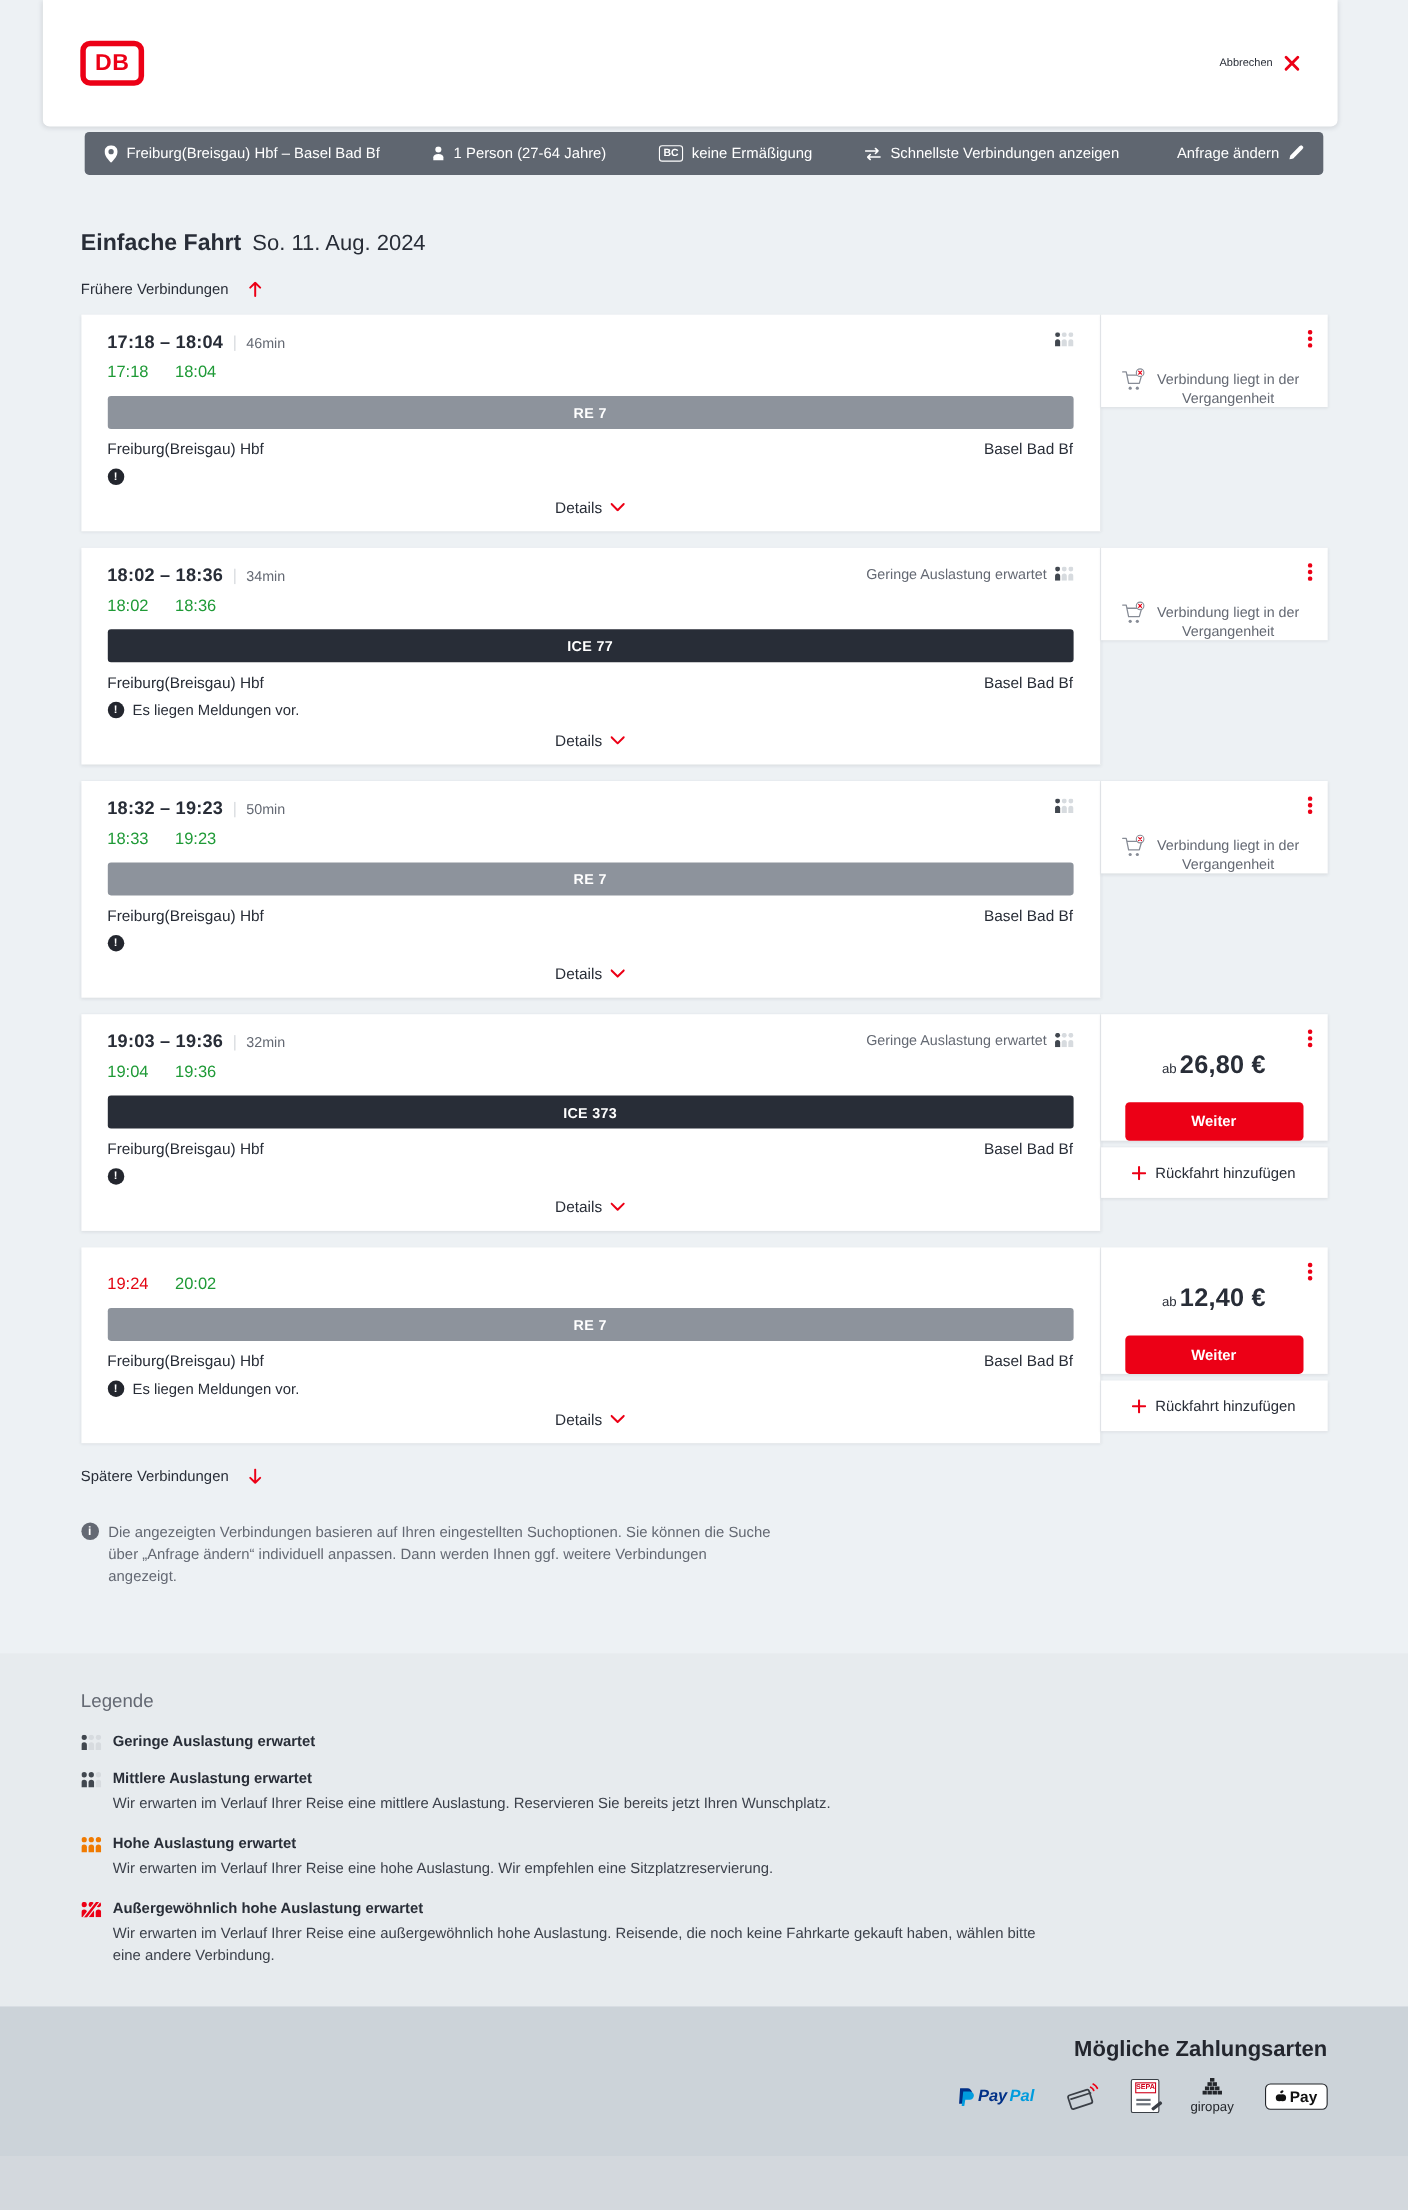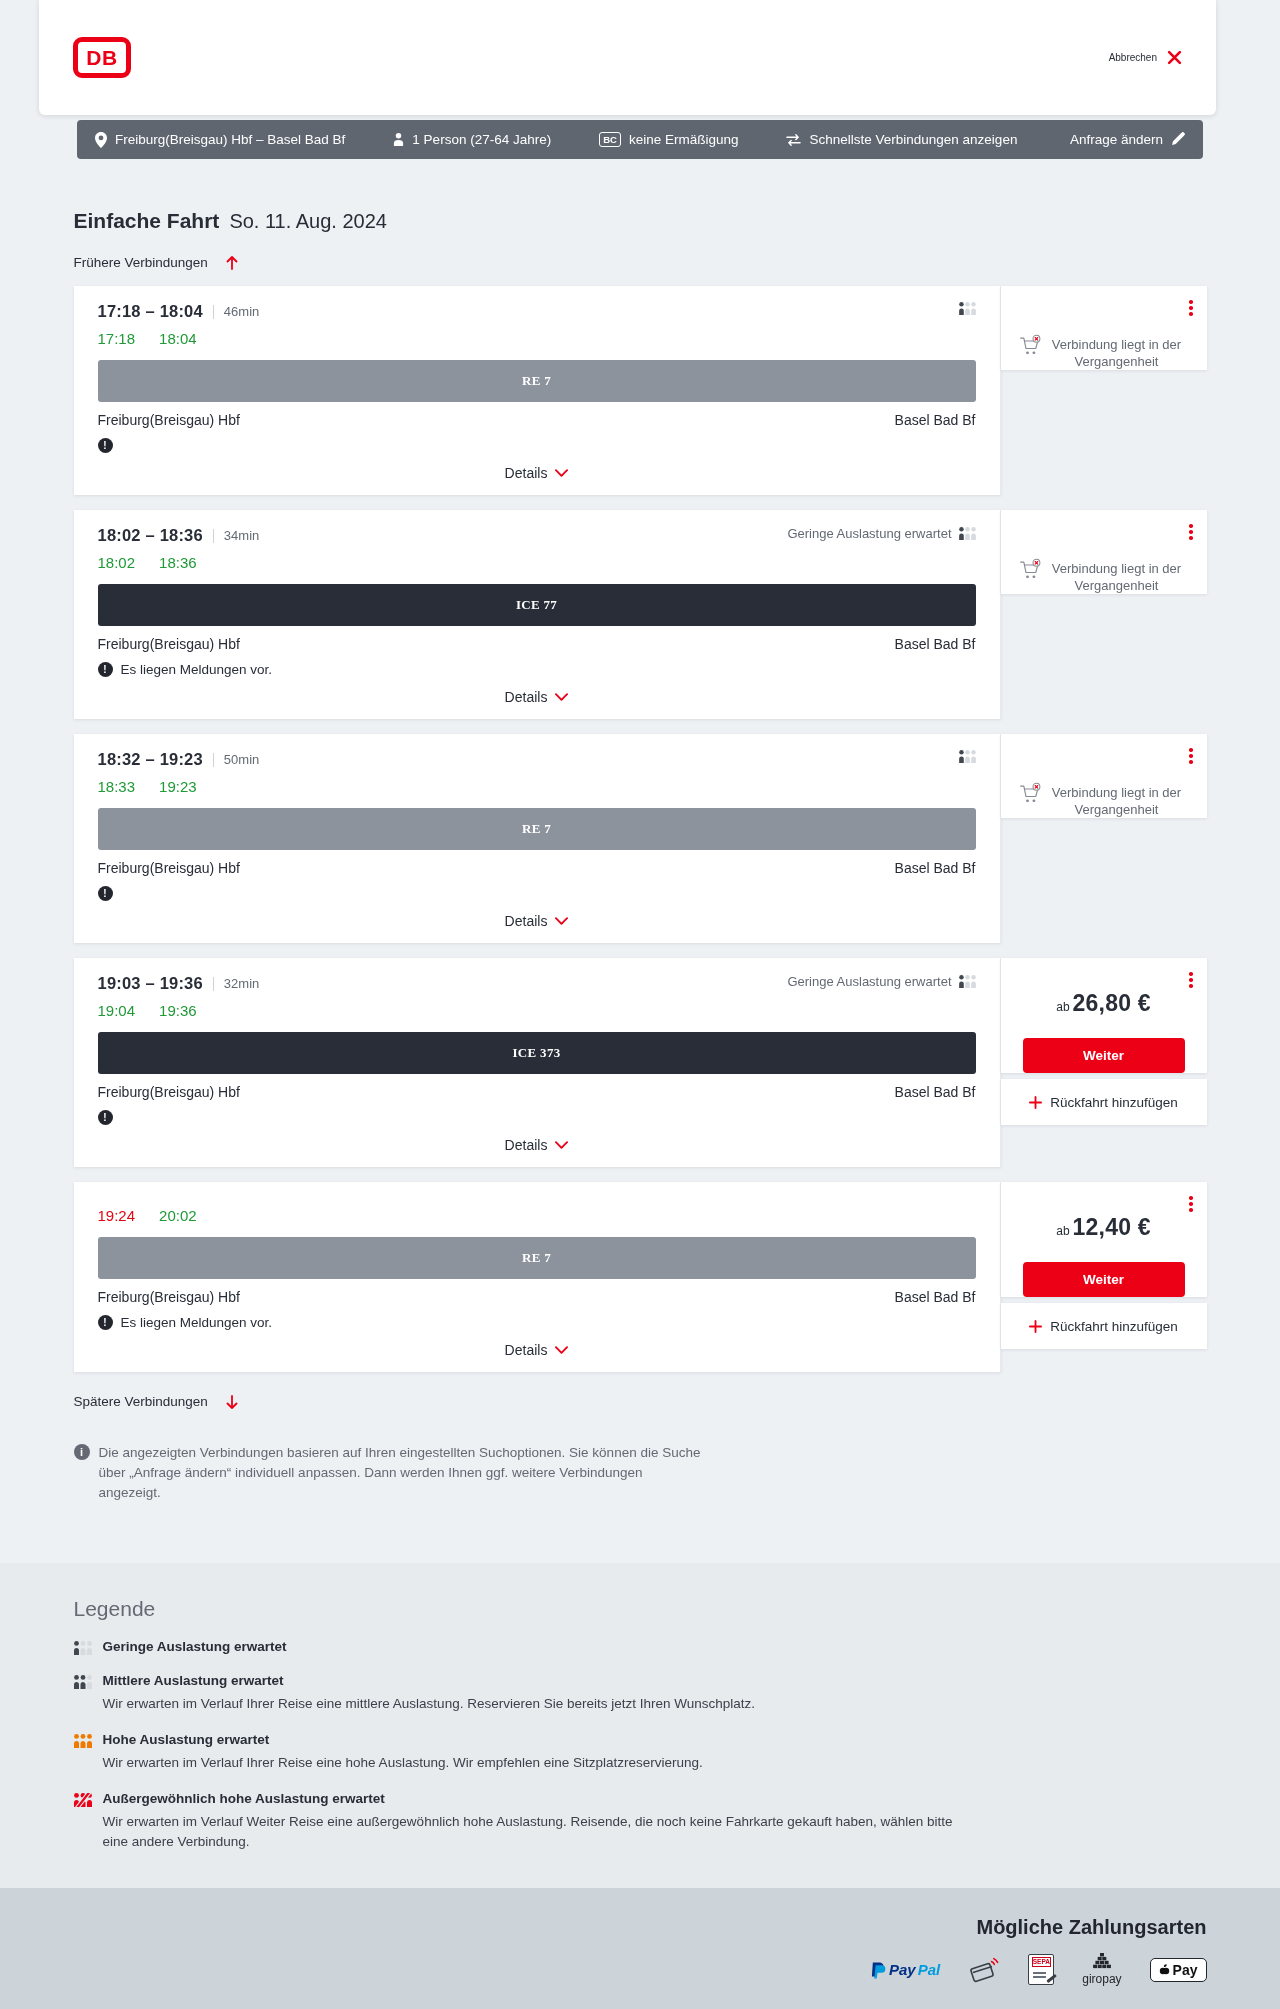--- a/index.html
+++ b/index.html
@@ -73,23 +73,23 @@
   }
   .conn-head { display: flex; justify-content: space-between; align-items: flex-start; }
   .conn-times { display: flex; align-items: center; }
   .t-range { font-size: 16.5px; font-weight: bold; letter-spacing: .2px; }
   .t-sep { width: 1px; height: 14px; background: #cfd3d8; margin: 0 10px; }
   .t-dur { font-size: 13px; color: #646973; }
   .conn-occ { display: flex; align-items: center; gap: 7px; font-size: 13px; color: #646973; }
   .conn-actual { margin-top: 9px; display: flex; gap: 24px; font-size: 15px; color: #1f9a37; }
   .t-dep.delayed { color: #e30613; }
   .train-bar {
-    margin-top: 13px; height: 42px; border-radius: 3px;
+    margin-top: 13px; height: 30px; border-radius: 3px;
     display: flex; align-items: center; justify-content: center;
-    color: #fff; font-size: 13px; font-weight: bold; letter-spacing: .3px; font-family: Liberation Serif, serif;
+    color: #fff; font-size: 13px; font-weight: bold; letter-spacing: .3px;
   }
   .train-bar.regional { background: #8d939c; }
   .train-bar.ice { background: #282d37; }
   .conn-stations { margin-top: 10px; display: flex; justify-content: space-between; font-size: 14px; }
   .conn-notice { margin-top: 10px; display: flex; align-items: center; gap: 8px; font-size: 13.5px; }
   .notice-icon {
     width: 15px; height: 15px; border-radius: 50%; background: #23262e; color: #fff;
     display: flex; align-items: center; justify-content: center; font-size: 10px; font-weight: bold; flex: none;
   }
   .notice-icon::before { content: "!"; }
@@ -136,21 +136,21 @@
   .occ-low .pp1 { fill: #41474f; }
   .occ-mid .pp1, .occ-mid .pp2 { fill: #41474f; }
   .occ-high .pp { fill: #f07a00; }
   .occ-extreme .pp { fill: #ec0016; }
   .occ-extreme .slash-g { display: block; }
   .slash-w { fill: #e7ebee; }
   .slash-r { fill: #ec0016; }
 
   
   .legend-section { margin-top: 60px; background: #e7ebee; padding: 34px 0 36px; }
-  .legend-heading { font-size: 21px; font-weight: normal; color: #646973; }
+  .legend-heading { font-size: 17px; font-weight: normal; color: #646973; }
   .legend-item { margin-top: 18px; display: flex; gap: 11px; align-items: flex-start; }
   .legend-item .occ-icon { margin-top: 2px; }
   .legend-title { font-size: 13.5px; font-weight: bold; color: #282d37; }
   .legend-desc { margin-top: 6px; font-size: 13.5px; line-height: 20px; color: #3c414b; max-width: 860px; }
 
   
   .payments-section { background: #ccd3d9; padding: 28px 0 38px; }
   .payments-heading { font-size: 20px; font-weight: bold; text-align: right; color: #23262e; }
   .pay-row { margin-top: 14px; display: flex; justify-content: flex-end; align-items: center; gap: 28px; }
   .pay { display: inline-flex; align-items: center; }
@@ -658,21 +658,21 @@
               <circle cx="15.5" cy="2.4" r="2.4"></circle>
               <path d="M13 14 V9.4 a2.5 2.5 0 0 1 5 0 V14 Z"></path>
             </g>
       <g class="slash-g">
               <rect class="slash-w" x="7" y="-3.5" width="4.4" height="21" transform="rotate(38 9 7)"></rect>
               <rect class="slash-r" x="8.1" y="-3.5" width="2.2" height="21" transform="rotate(38 9 7)"></rect>
             </g>
     </svg>
     <div class="legend-text">
       <h4 class="legend-title">Außergewöhnlich hohe Auslastung erwartet</h4>
-      <p class="legend-desc">Wir erwarten im Verlauf Weiter Reise eine außergewöhnlich hohe Auslastung. Reisende, die noch keine Fahrkarte gekauft haben, wählen bitte eine andere Verbindung.</p>
+      <p class="legend-desc">Wir erwarten im Verlauf Ihrer Reise eine außergewöhnlich hohe Auslastung. Reisende, die noch keine Fahrkarte gekauft haben, wählen bitte eine andere Verbindung.</p>
     </div>
   </div>
       </div>
   </div>
 </section>
 
 <section class="payments-section">
   <div class="content">
     <h3 class="payments-heading">Mögliche Zahlungsarten</h3>
     <div class="pay-row">

